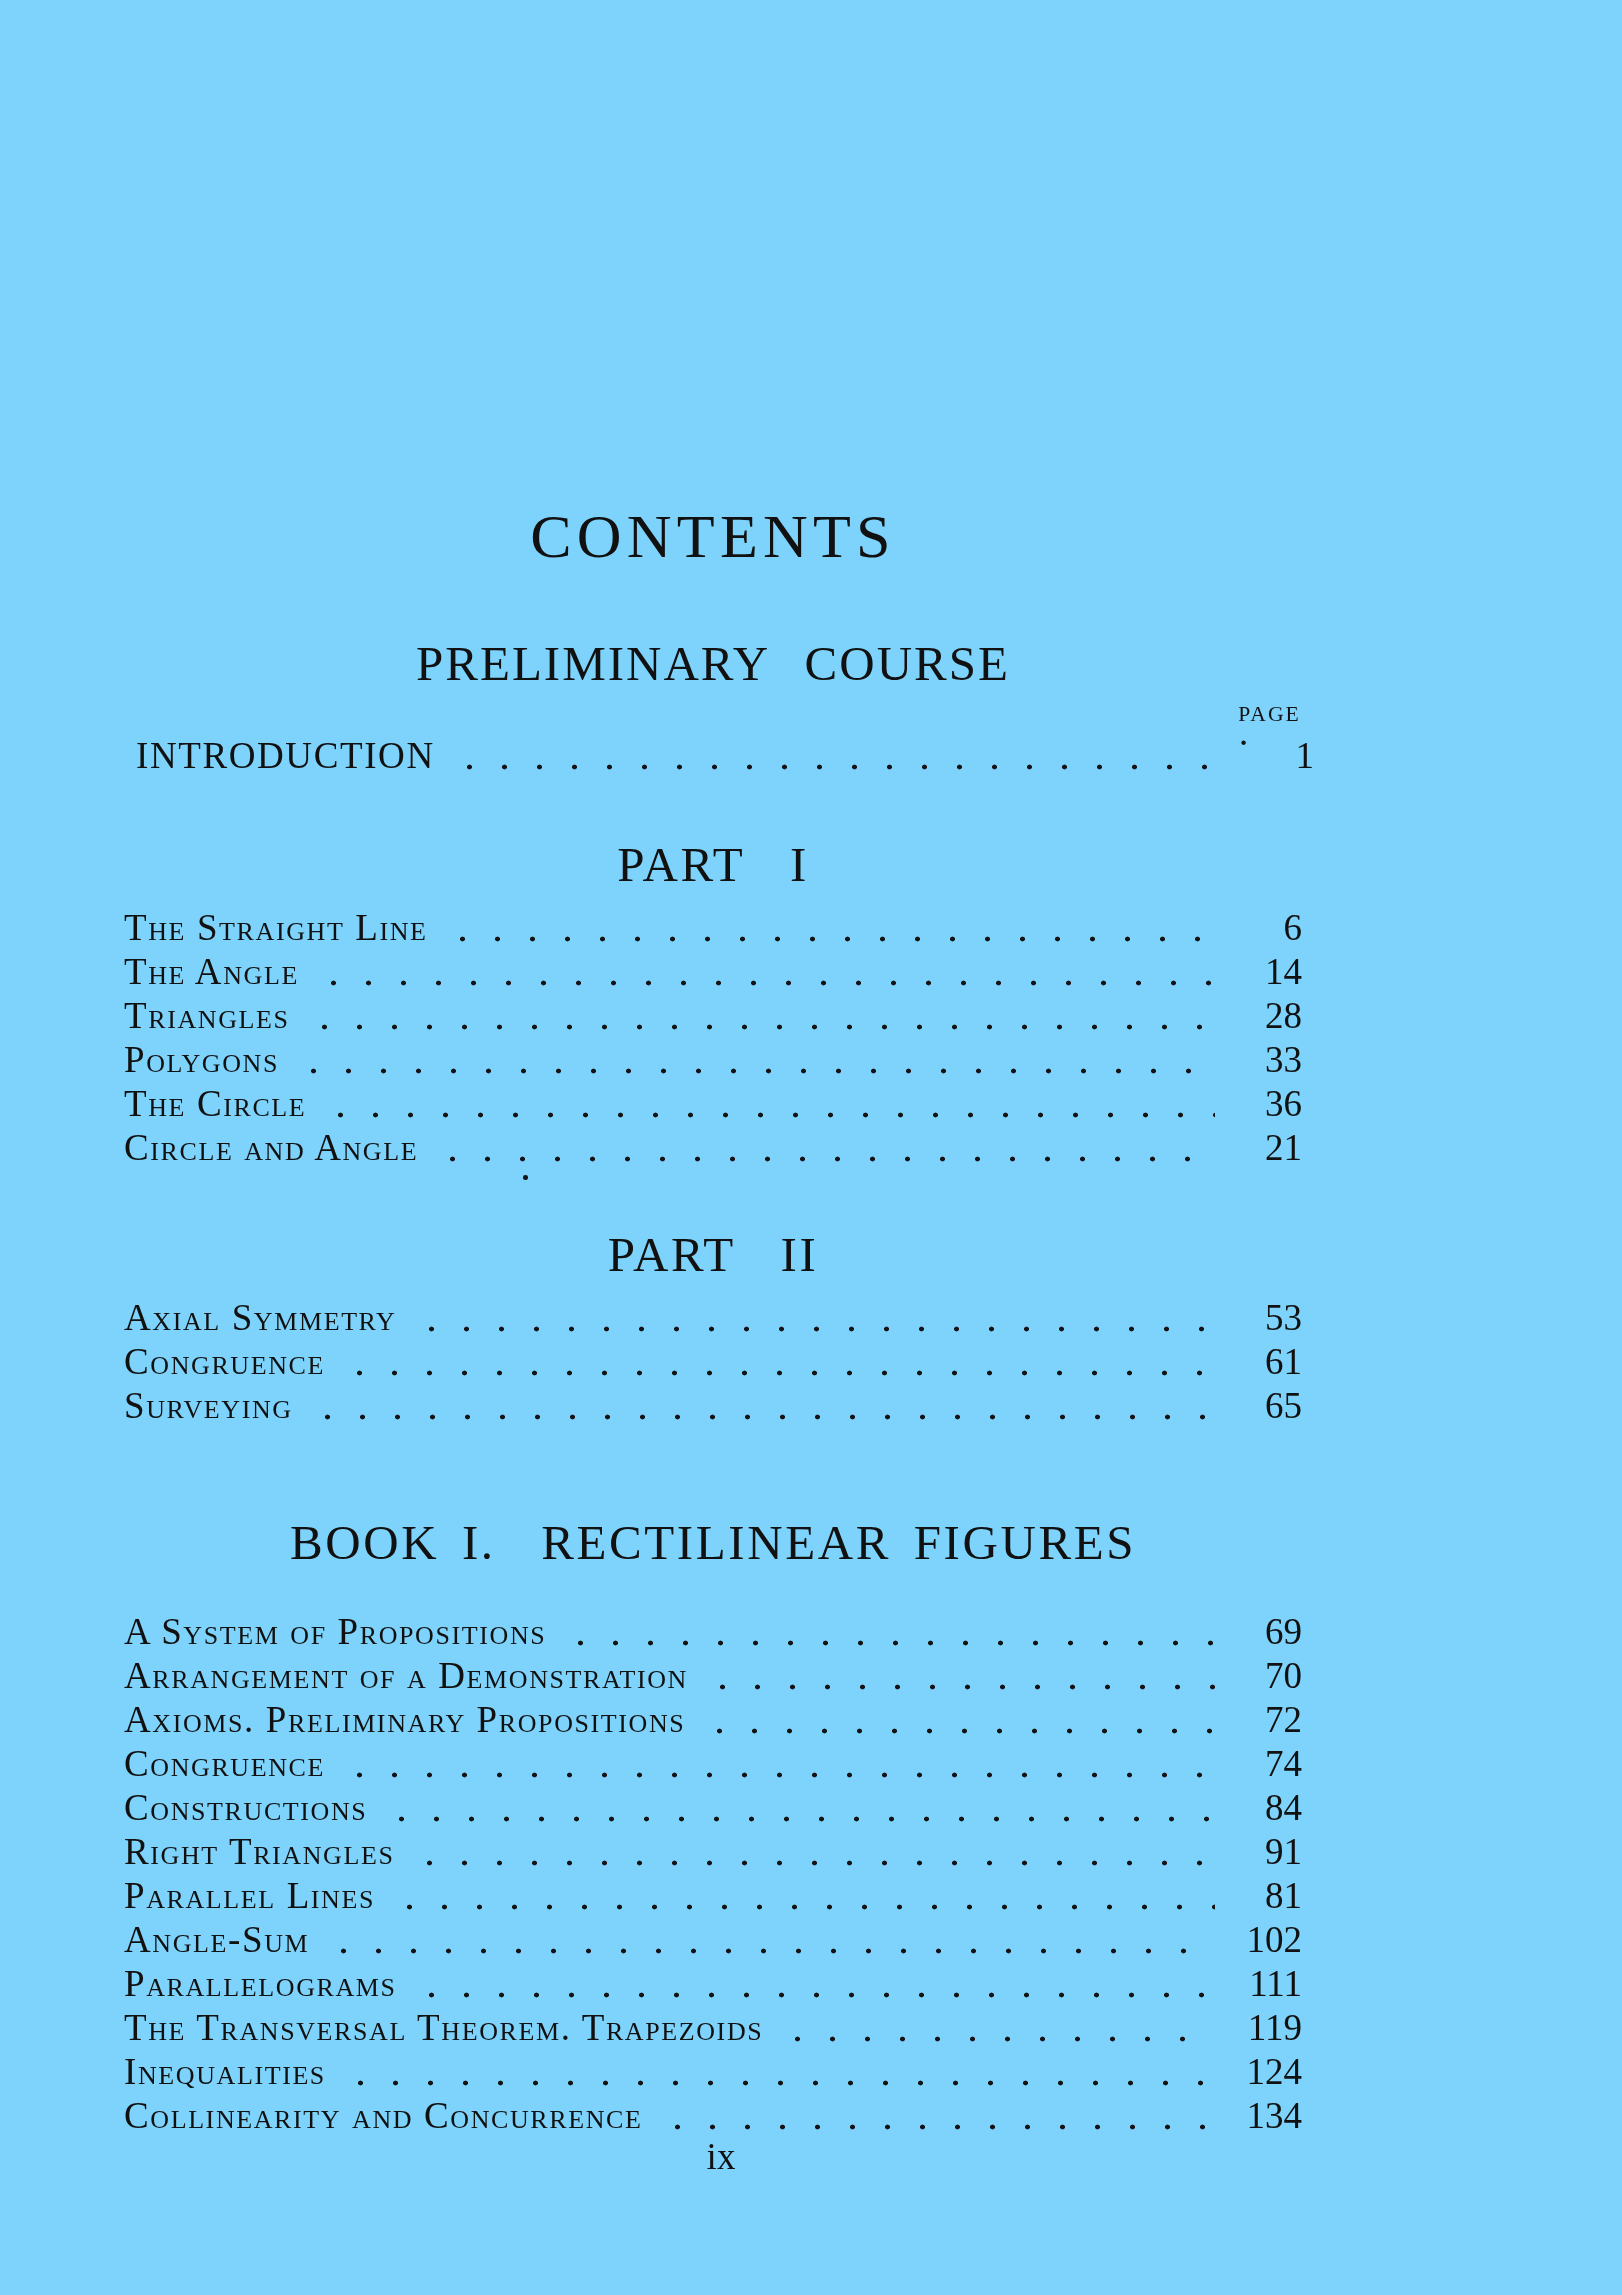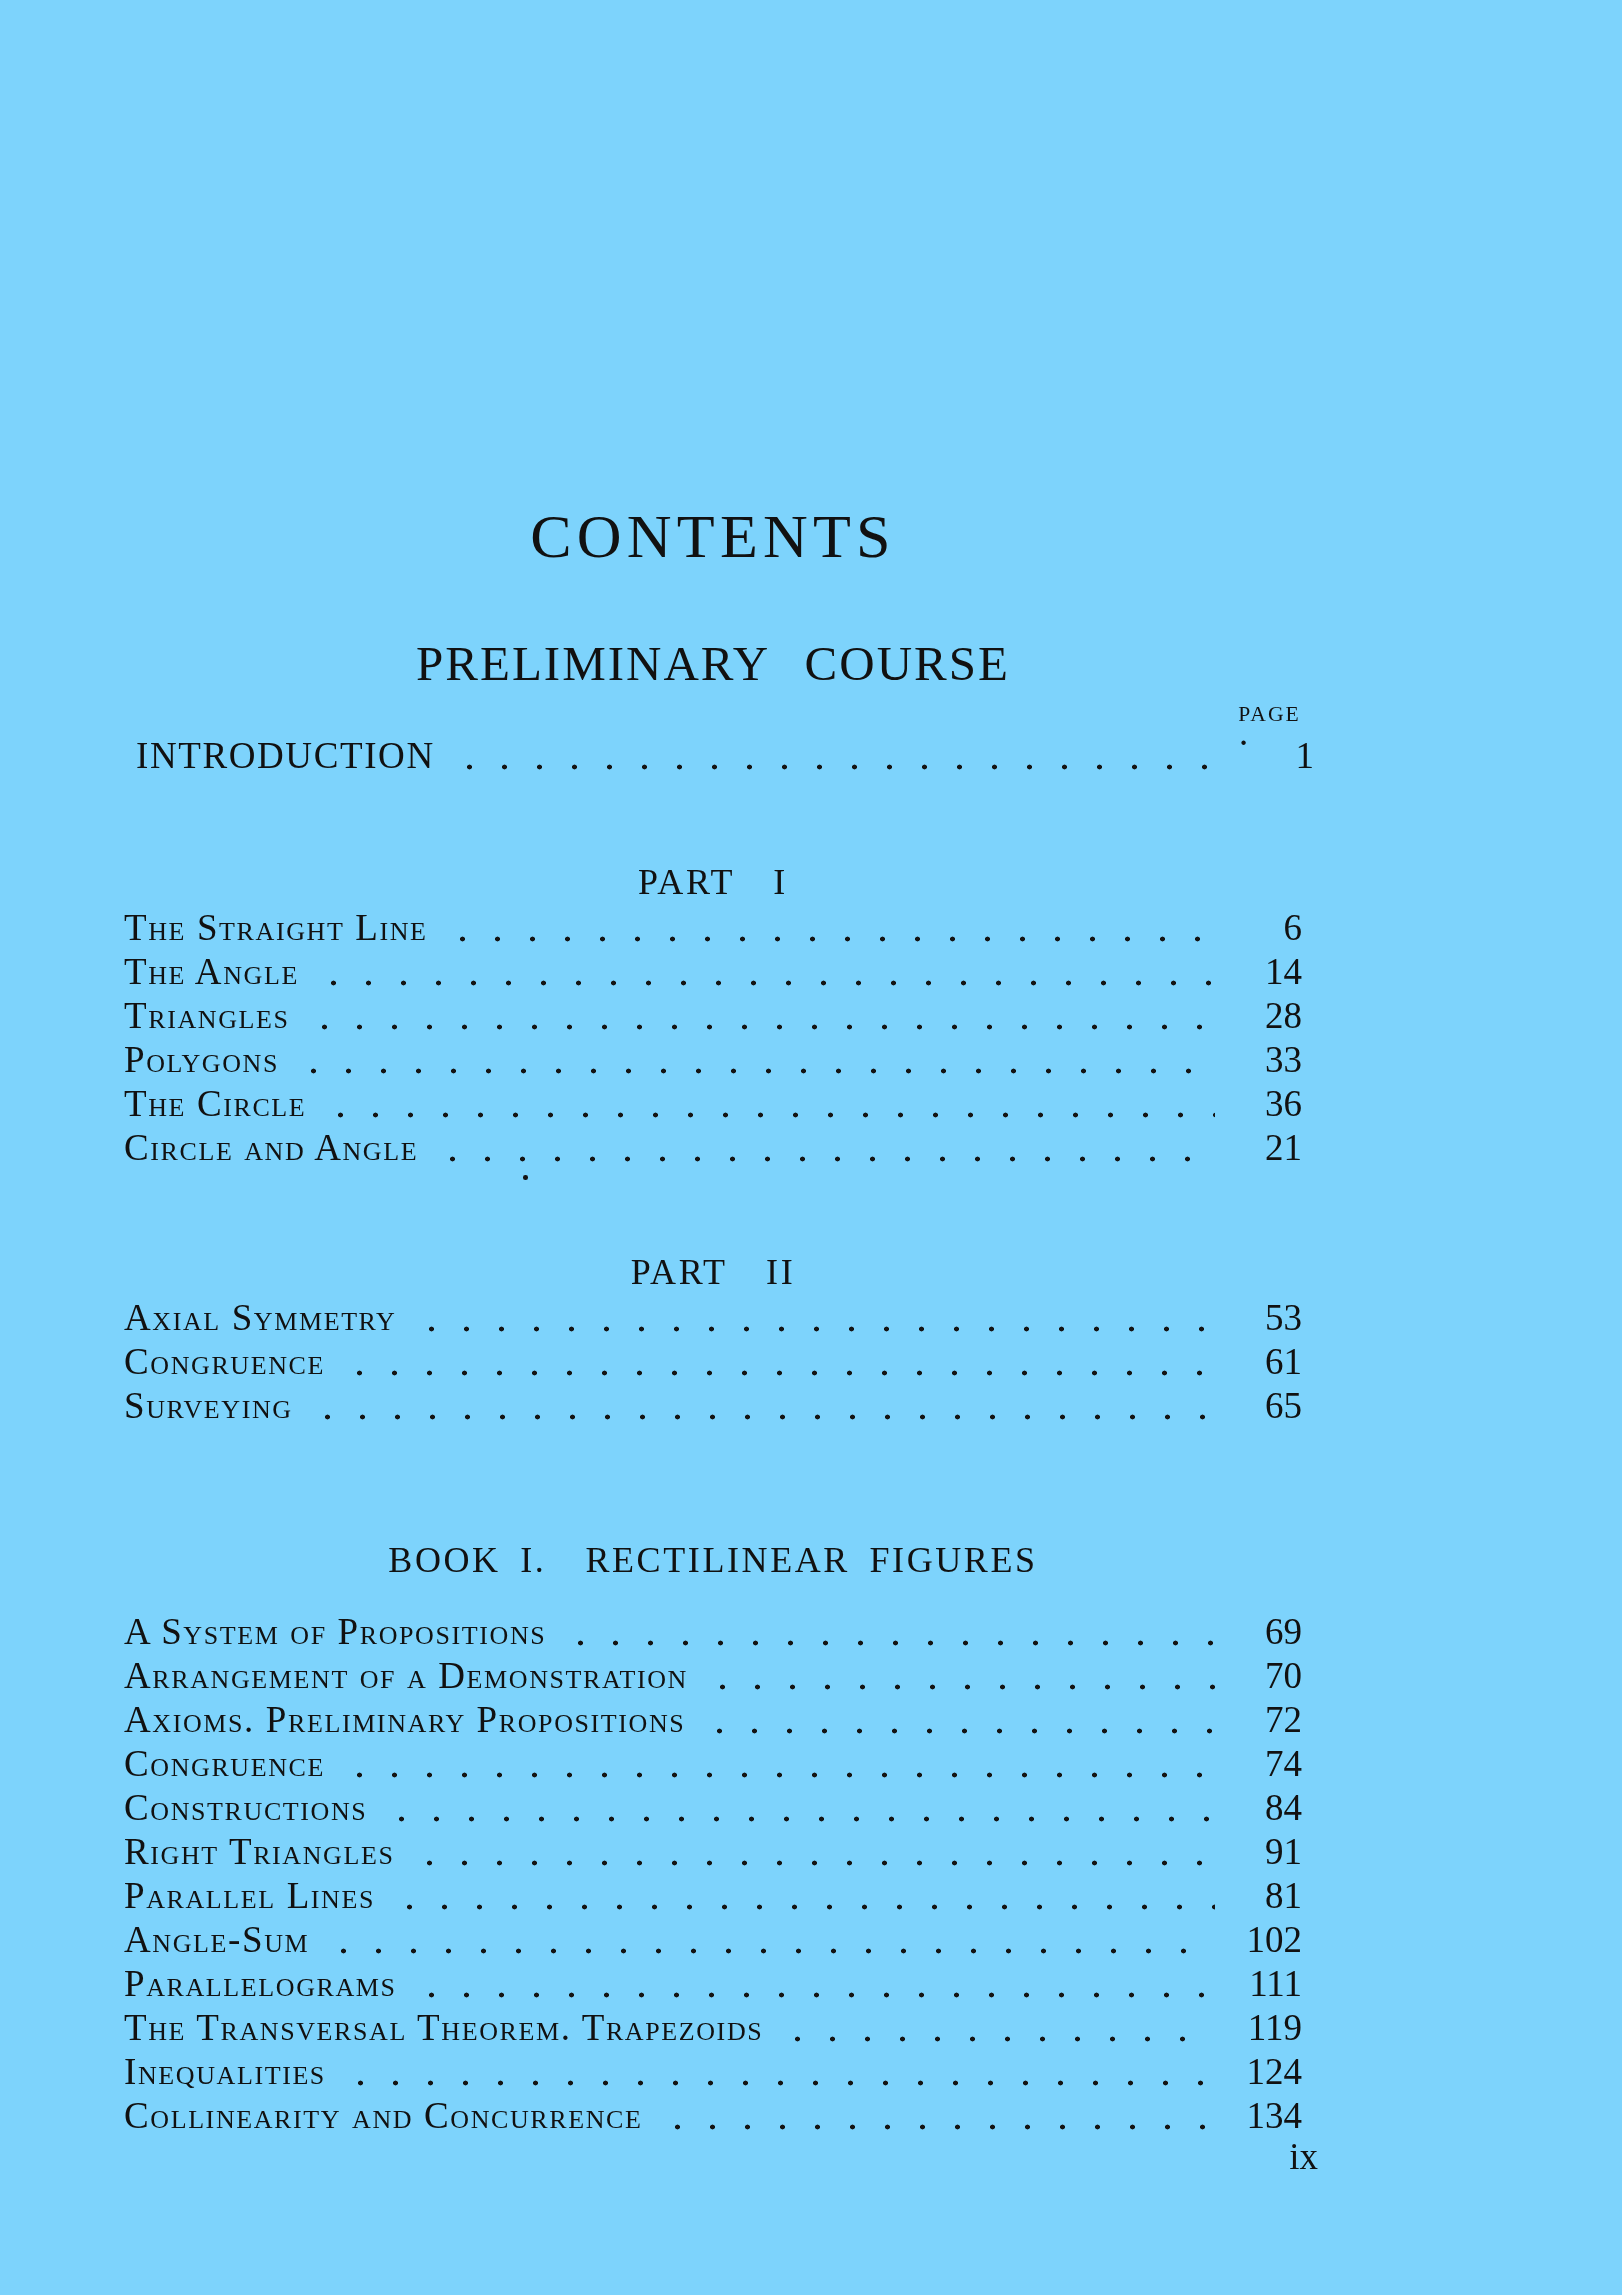--- a/index.html
+++ b/index.html
@@ -17,21 +17,21 @@
   .doc-subtitle {
     position:absolute; top:639px; left:0; width:100%; text-align:center;
     font-size:49px; line-height:1; letter-spacing:2px; word-spacing:22px; white-space:pre;
   }
   .page-label {
     position:absolute; top:704px; right:1.3px;
     font-size:21.6px; line-height:1; letter-spacing:2px;
   }
   .heading {
     position:absolute; left:0; width:100%; text-align:center;
-    font-size:36px; line-height:1; letter-spacing:2.6px; word-spacing:7.9px; white-space:pre;margin-top:24px;
+    font-size:49px; line-height:1; letter-spacing:2.6px; word-spacing:7.9px; white-space:pre;
   }
   .h-part1 { top:840px; }
   .h-part2 { top:1230px; }
   .h-book1 { top:1518px; }
 
   .rows { position:absolute; left:0; width:100%; }
   .rows-part1 { top:906px; }
   .rows-part2 { top:1296px; }
   .rows-book1 { top:1610px; }
 
@@ -50,21 +50,21 @@
 
   .ink-mark {
     font-size:27.5px; font-weight:bold; position:relative; bottom:15.7px;
     margin-right:3.9px; line-height:0;
   }
   .stray-dot {
     position:absolute; left:399px; top:1175px; width:4.6px; height:4.6px;
     border-radius:50%; background:#141414;
   }
   .folio {
-    position:absolute; top:2138px; left:16px; width:100%; text-align:right;
+    position:absolute; top:2138px; left:8px; width:100%; text-align:center;
     font-size:37px; line-height:1;
   }
 </style>
 </head>
 <body>
 
 <div class="page">
   <div class="content">
 
     <div class="doc-title">CONTENTS</div>

